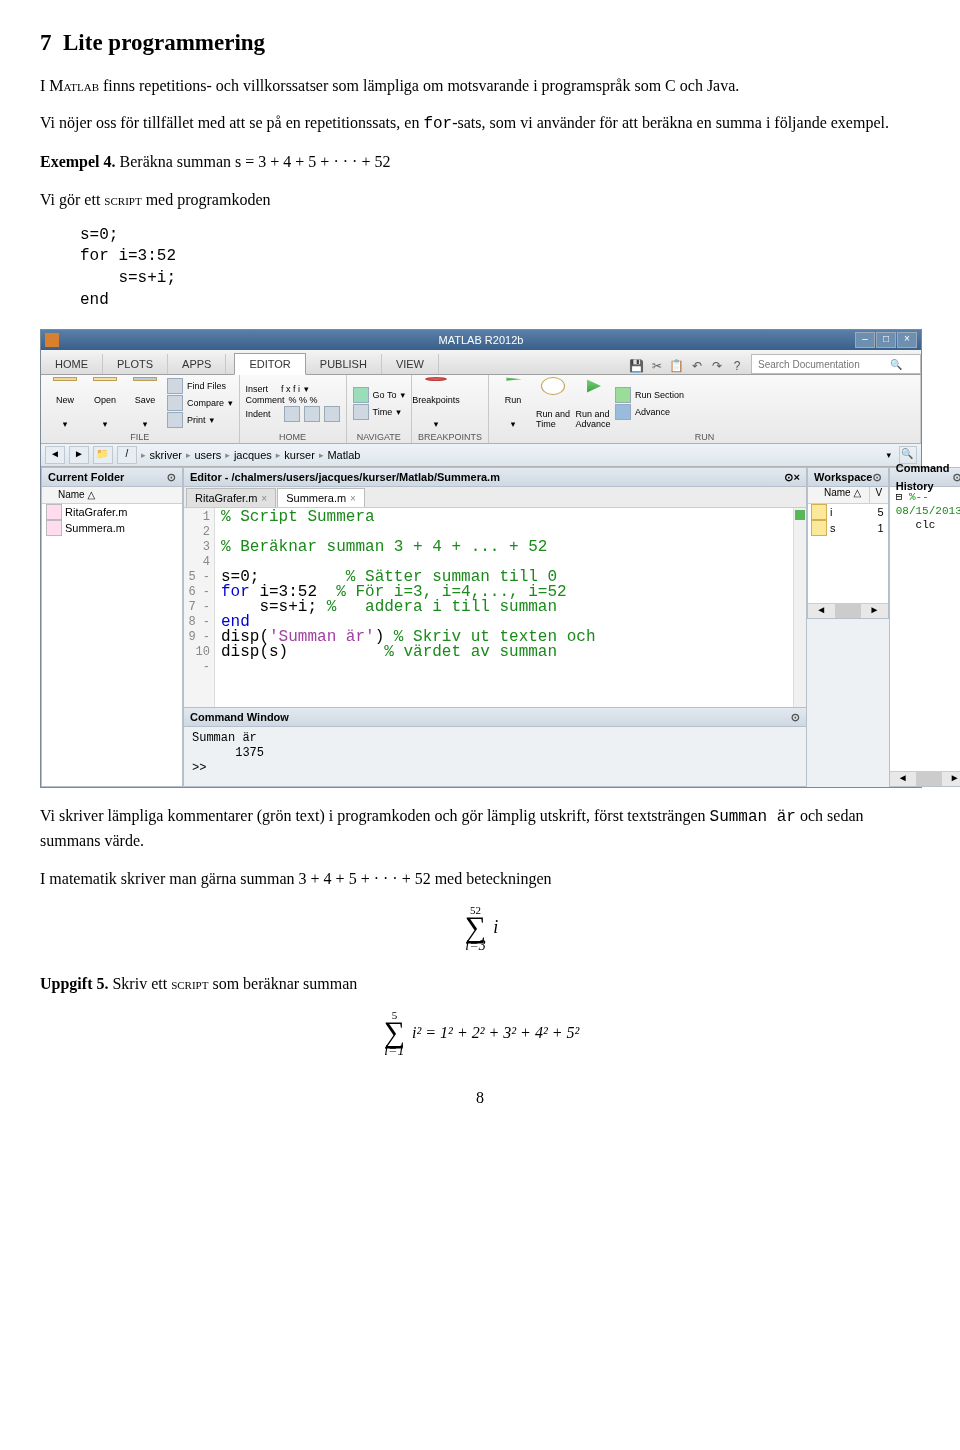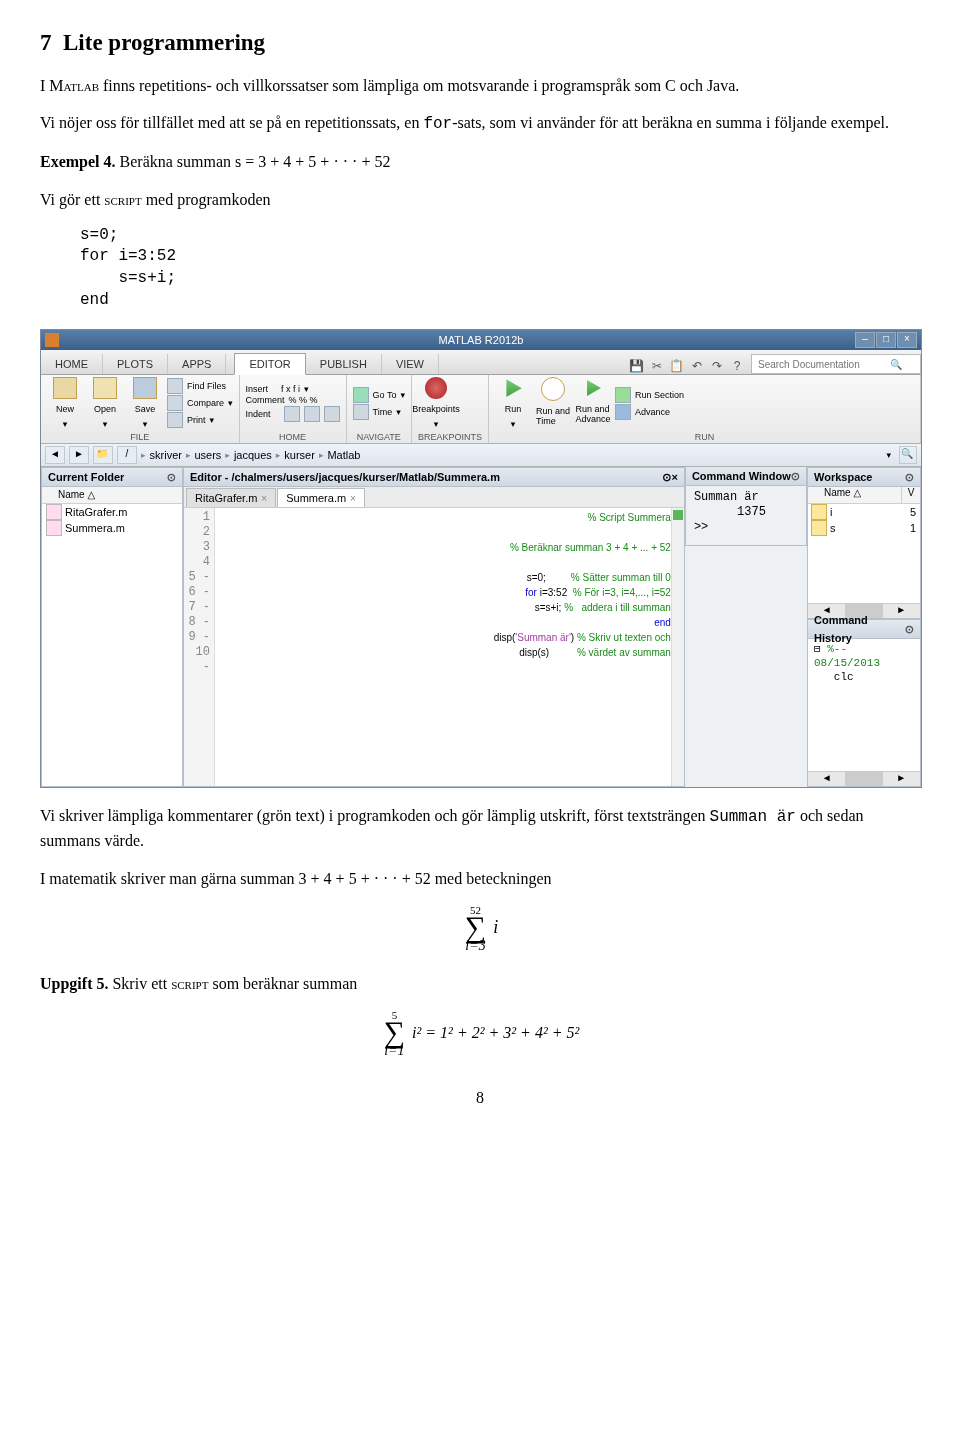--- a/index.html
+++ b/index.html
@@ -30,57 +30,57 @@
   .ttgap { flex:1; }
   .qat { display:flex; align-items:center; gap:4px; padding:0 6px; color:#555; }
   .qat span { width:16px; height:16px; display:inline-block; text-align:center; line-height:16px; font-size:12px; }
   .search-doc { display:flex; align-items:center; background:#fff; border:1px solid #bbb; height:18px; width:160px; font-size:10px; color:#999; padding:0 4px; }
   .search-doc input { border:none; outline:none; width:130px; font-size:10px; color:#999; }
 
   .ribbon { height:68px; background:linear-gradient(#f9f9f9,#e8e8e8); border-bottom:1px solid #b0b0b0; display:flex; }
   .rgroup { border-right:1px solid #c8c8c8; padding:2px 6px 0 6px; display:flex; flex-direction:column; justify-content:space-between; }
   .rgroup .rbody { display:flex; gap:4px; height:52px; }
   .rgroup .rlabel { text-align:center; font-size:9px; color:#555; padding:1px 0; }
-  .bigbtn { width:36px; display:flex; flex-direction:column; align-items:center; gap:5px; font-size:9px; cursor:pointer; }
+  .bigbtn { width:36px; display:flex; flex-direction:column; align-items:center; gap:14px; font-size:9px; cursor:pointer; }
   .bigbtn .bicon { width:22px; height:22px; background:#e9d8a6; border:1px solid #c0a050; }
   .smallcol { display:flex; flex-direction:column; gap:1px; font-size:9px; justify-content:center; }
   .smrow { display:flex; align-items:center; gap:4px; cursor:pointer; white-space:nowrap; }
   .smrow .si { width:14px; height:14px; background:#cfd8e0; border:1px solid #9ab; display:inline-block; }
   .runicon { width:22px;height:22px;background:linear-gradient(#7ad67a,#3a9a3a);clip-path:polygon(20% 10%,90% 50%,20% 90%);}
   .bpicon { width:22px;height:22px;border-radius:50%;background:radial-gradient(#d66,#a22);}
 
   .addrbar { height:22px; background:linear-gradient(#eef3f8,#dde5ed); border-bottom:1px solid #b0b0b0; display:flex; align-items:center; padding:0 4px; gap:4px; }
   .addrbar .navbtn { width:18px;height:16px;background:#e6edf3;border:1px solid #c0c8d0;font-size:10px;text-align:center;line-height:14px;cursor:pointer; }
   .breadcrumbs { display:flex; align-items:center; gap:4px; font-size:11px; }
   .breadcrumbs span { display:inline-flex; align-items:center; }
   .bcsep { color:#888; font-size:9px; }
   .addrsearch { width:16px;height:16px;border:1px solid #c0c8d0;margin-left:4px;text-align:center;line-height:14px;font-size:10px;}
 
   .mlcols { display:flex; height:320px; }
   .panel { border:1px solid #b6c0ca; background:#fff; display:flex; flex-direction:column; }
   .panel-title { height:18px; background:linear-gradient(#e2e9f0,#cfd8e2); border-bottom:1px solid #b6c0ca; font-size:11px; font-weight:bold; padding:0 6px; line-height:18px; display:flex; justify-content:space-between; align-items:center; }
   .panel-title .pt-ctrl { font-size:11px; color:#555; display:flex; gap:2px;}
   .left { width:140px; }
-  .mid { flex:1; display:flex; flex-direction:row;border-radius:32px; }
-  .right { width:114px; display:flex; flex-direction:column;}
+  .mid { flex:1; display:flex; flex-direction:column;border-radius:32px; }
+  .right { width:114px; display:flex; }
   .cf-head { height:16px; border-bottom:1px solid #d0d0d0; font-size:10px; padding-left:16px; line-height:16px; background:#f4f4f4;}
   .cf-item { height:16px; font-size:11px; padding-left:4px; line-height:16px; display:flex; align-items:center; gap:3px; cursor:pointer;}
   .cf-icon { width:14px;height:14px;background:#fff;border:1px solid #bbb;display:inline-block;}
   .cf-icon.m { background:#fde; }
 
   .editor-panel { flex:1; border:1px solid #b6c0ca; background:#fff; display:flex; flex-direction:column;}
   .ed-title { height:18px; background:linear-gradient(#e2e9f0,#cfd8e2); border-bottom:1px solid #b6c0ca; font-size:11px; font-weight:bold; padding:0 6px; line-height:18px; display:flex; justify-content:space-between;}
   .ed-tabs { height:20px; background:#ececec; border-bottom:1px solid #ccc; display:flex; align-items:flex-end; padding-left:2px;}
   .ed-tab { font-size:11px; padding:3px 8px; border:1px solid #bbb; border-bottom:none; background:#e0e0e0; margin-right:1px; cursor:pointer; display:flex; align-items:center; gap:4px; }
   .ed-tab.active { background:#fff; }
   .closex { color:#888; font-size:10px;}
   .ed-body { flex:1; display:flex; background:#fff; overflow:hidden;}
   .gutter { width:26px; background:#f4f4f4; border-right:1px solid #dcdcdc; font-family:"Courier New",monospace; font-size:12px; color:#888; text-align:right; padding:2px 4px 0 0;}
   .gutter div { height:15px; line-height:15px; }
-  .code { flex:1; font-family:Liberation Sans, sans-serif; font-size:10px; padding:2px 0 0 6px; line-height:15px; white-space:pre;text-align:right; }
+  .code { flex:1; font-family:Liberation Mono, monospace; font-size:16px; padding:2px 0 0 6px; line-height:15px; white-space:pre; }
   .cm { color:#1a8a1a; }
   .kw { color:#0000d0; }
   .str { color:#a040a0; }
   .msgbar { width:12px; background:#f0f0f0; border-left:1px solid #dcdcdc;}
   .msgbar .sq { width:10px;height:10px;margin:2px auto;background:#58b858;}
 
   .cmdwin { height:78px; border:1px solid #b6c0ca; border-top:none; display:flex; flex-direction:column;}
   .cmd-body { flex:1; font-family:"Courier New",monospace; font-size:12px; padding:4px 8px; line-height:15px; white-space:pre;}
 
   .ws-head { height:16px; border-bottom:1px solid #d0d0d0; font-size:10px; display:flex; background:#f4f4f4;}

